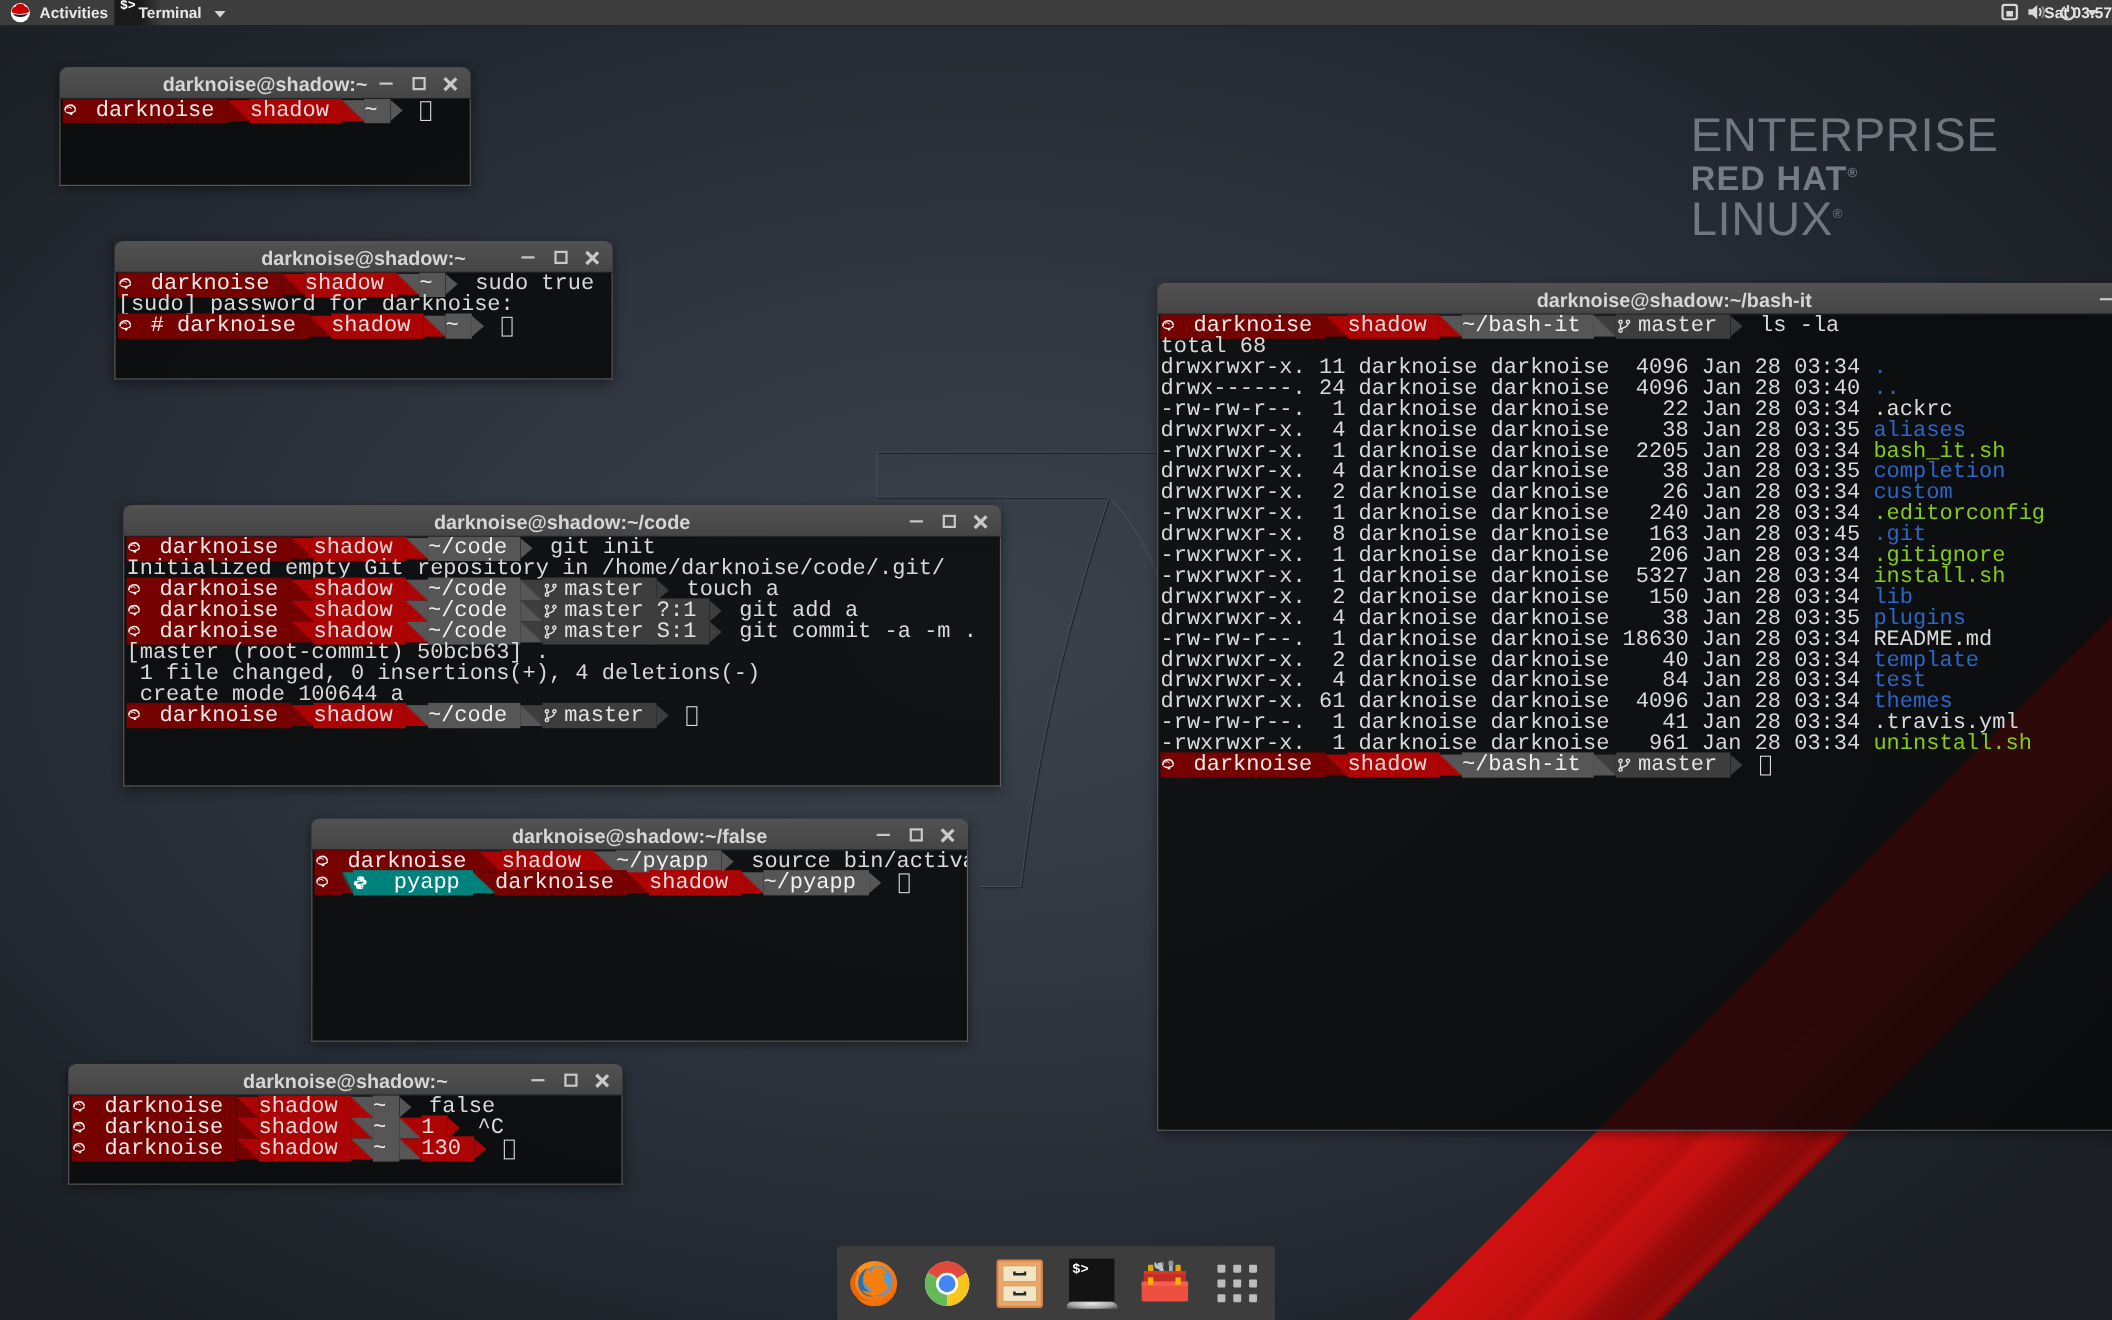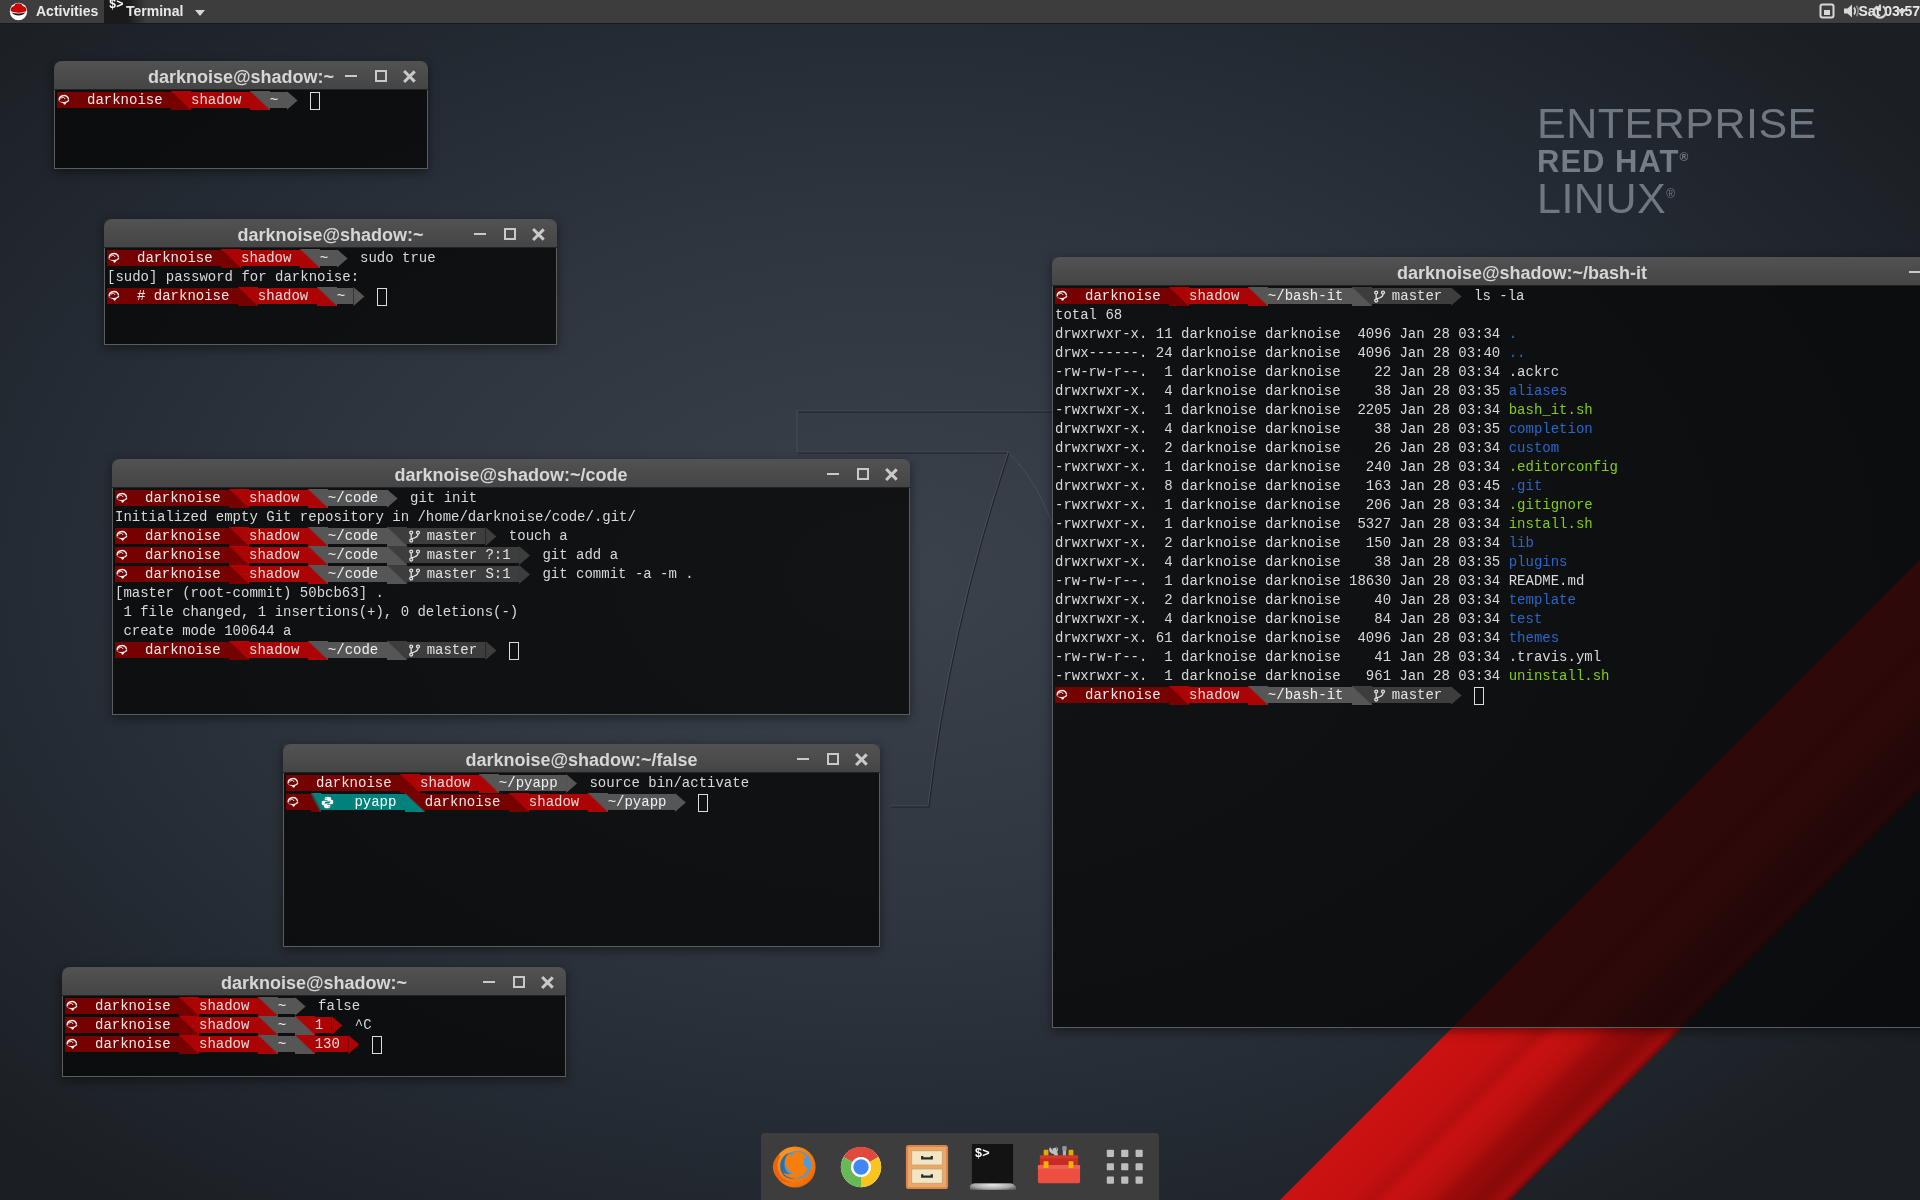--- a/index.html
+++ b/index.html
@@ -17,21 +17,21 @@
 #tbtn{position:absolute;left:104px;top:0;width:43px;height:23px;background:linear-gradient(to right,#1a1a1a 55%,rgba(26,26,26,0))}
 #ticon{position:absolute;left:109px;top:-2px;width:15px;height:15px;font-family:"Liberation Mono",monospace;font-weight:bold;color:#fff;font-size:12px}
 #tname{position:absolute;left:126px;top:3px}
 #clock{position:absolute;left:0;width:100%;text-align:right;top:3px}
 .tri{display:inline-block;width:0;height:0;border-left:5px solid transparent;border-right:5px solid transparent;border-top:6px solid #d6d6d6;vertical-align:middle;margin-left:6px}
 
 .win{position:absolute;box-shadow:0 3px 10px rgba(0,0,0,.45)}
 .tb{height:28px;background:linear-gradient(#525252,#454545);border-radius:8px 8px 0 0;position:relative;border-bottom:1px solid #222}
 .tt{position:absolute;width:100%;text-align:center;top:6px;font-size:18px;font-weight:bold;color:#d6d6d6}
 .wb{position:absolute;top:8px;width:14px;height:14px}
-.tc{position:absolute;left:0;right:0;top:29px;bottom:0;background:rgba(8,8,8,.8);border:1px solid #5c5c5c;border-top:none;padding:1px 0 0 2px;font-family:"Liberation Mono",monospace;font-size:14px;line-height:19px;color:#d9d9d9;overflow:hidden}
+.tc{position:absolute;left:0;right:0;top:29px;bottom:0;background:rgba(8,8,8,.8);border:1px solid #5c5c5c;border-top:none;padding:1px 0 0 2px;font-family:"Liberation Mono",monospace;font-size:20px;line-height:19px;color:#d9d9d9;overflow:hidden}
 .ln{height:19px;white-space:pre}
 .k{background:#750101;color:#f0e8e8}
 .r{background:#ac0404;color:#e5dada}
 .g{background:#565656;color:#f0f0f0}
 .m{background:#3d3d3d;color:#e2e2e2}
 .t{background:#00817b;color:#fff}
 .sep{display:inline-block;width:20px;height:19px;vertical-align:top}
 .s12{background:linear-gradient(to top right,#750101 47%,#ac0404 53%)}
 .s23{background:linear-gradient(to top right,#ac0404 47%,#565656 53%)}
 .s3m{background:linear-gradient(to top right,#565656 47%,#3d3d3d 53%)}
@@ -211,21 +211,21 @@
               </svg></span>darknoise </span><span class="sep s12"></span><span class="r">shadow </span><span class="sep s23"></span><span class="g">~/code </span><span class="sep s3m"></span><span class="m"><span class="bsvg"><svg width="13" height="13" viewBox="0 0 13 13">
                 <g stroke="#e2e2e2" stroke-width="1.3" fill="none">
                   <circle cx="3.2" cy="2.6" r="1.45"></circle>
                   <circle cx="10" cy="2.6" r="1.45"></circle>
                   <circle cx="3.2" cy="10.6" r="1.45"></circle>
                   <path d="M3.2,4.2 V9.1"></path>
                   <path d="M10,4.2 Q10,7.4 3.6,8.8"></path>
                 </g>
               </svg></span>master S:1 </span><span class="tip tm"></span> git commit -a -m .</div>
   <div class="ln">[master (root-commit) 50bcb63] .</div>
-  <div class="ln"> 1 file changed, 1 insertions(+), 0 deletions(-)</div>
+  <div class="ln"> 1 file changed, 0 insertions(+), 4 deletions(-)</div>
   <div class="ln"> create mode 100644 a</div>
   <div class="ln"><span class="k"><span class="isvg"><svg width="14" height="11" viewBox="0 0 13 11">
                 <path d="M1.8,6.4 Q1.4,3.2 4.4,2 Q7.6,0.9 9.7,2.7 Q11,3.9 11,5.5" fill="none" stroke="#f2eeec" stroke-width="1.5"></path>
                 <path d="M0.6,5.9 Q2.8,8.3 6.6,8.1 Q9.9,7.9 11,5.6 L11.9,6.3 Q11.5,8.2 8.4,8.9 Q9,10.2 7.4,10.6 Q6,10.9 5.8,9.3 Q2.5,9 0.6,5.9 Z" fill="#f2eeec"></path>
                 <path d="M3.4,4.4 Q4.5,3.2 6.1,3.5 Q7.4,3.8 7.5,5" fill="none" stroke="#f2eeec" stroke-width="0.9"></path>
               </svg></span>darknoise </span><span class="sep s12"></span><span class="r">shadow </span><span class="sep s23"></span><span class="g">~/code </span><span class="sep s3m"></span><span class="m"><span class="bsvg"><svg width="13" height="13" viewBox="0 0 13 13">
                 <g stroke="#e2e2e2" stroke-width="1.3" fill="none">
                   <circle cx="3.2" cy="2.6" r="1.45"></circle>
                   <circle cx="10" cy="2.6" r="1.45"></circle>
                   <circle cx="3.2" cy="10.6" r="1.45"></circle>

